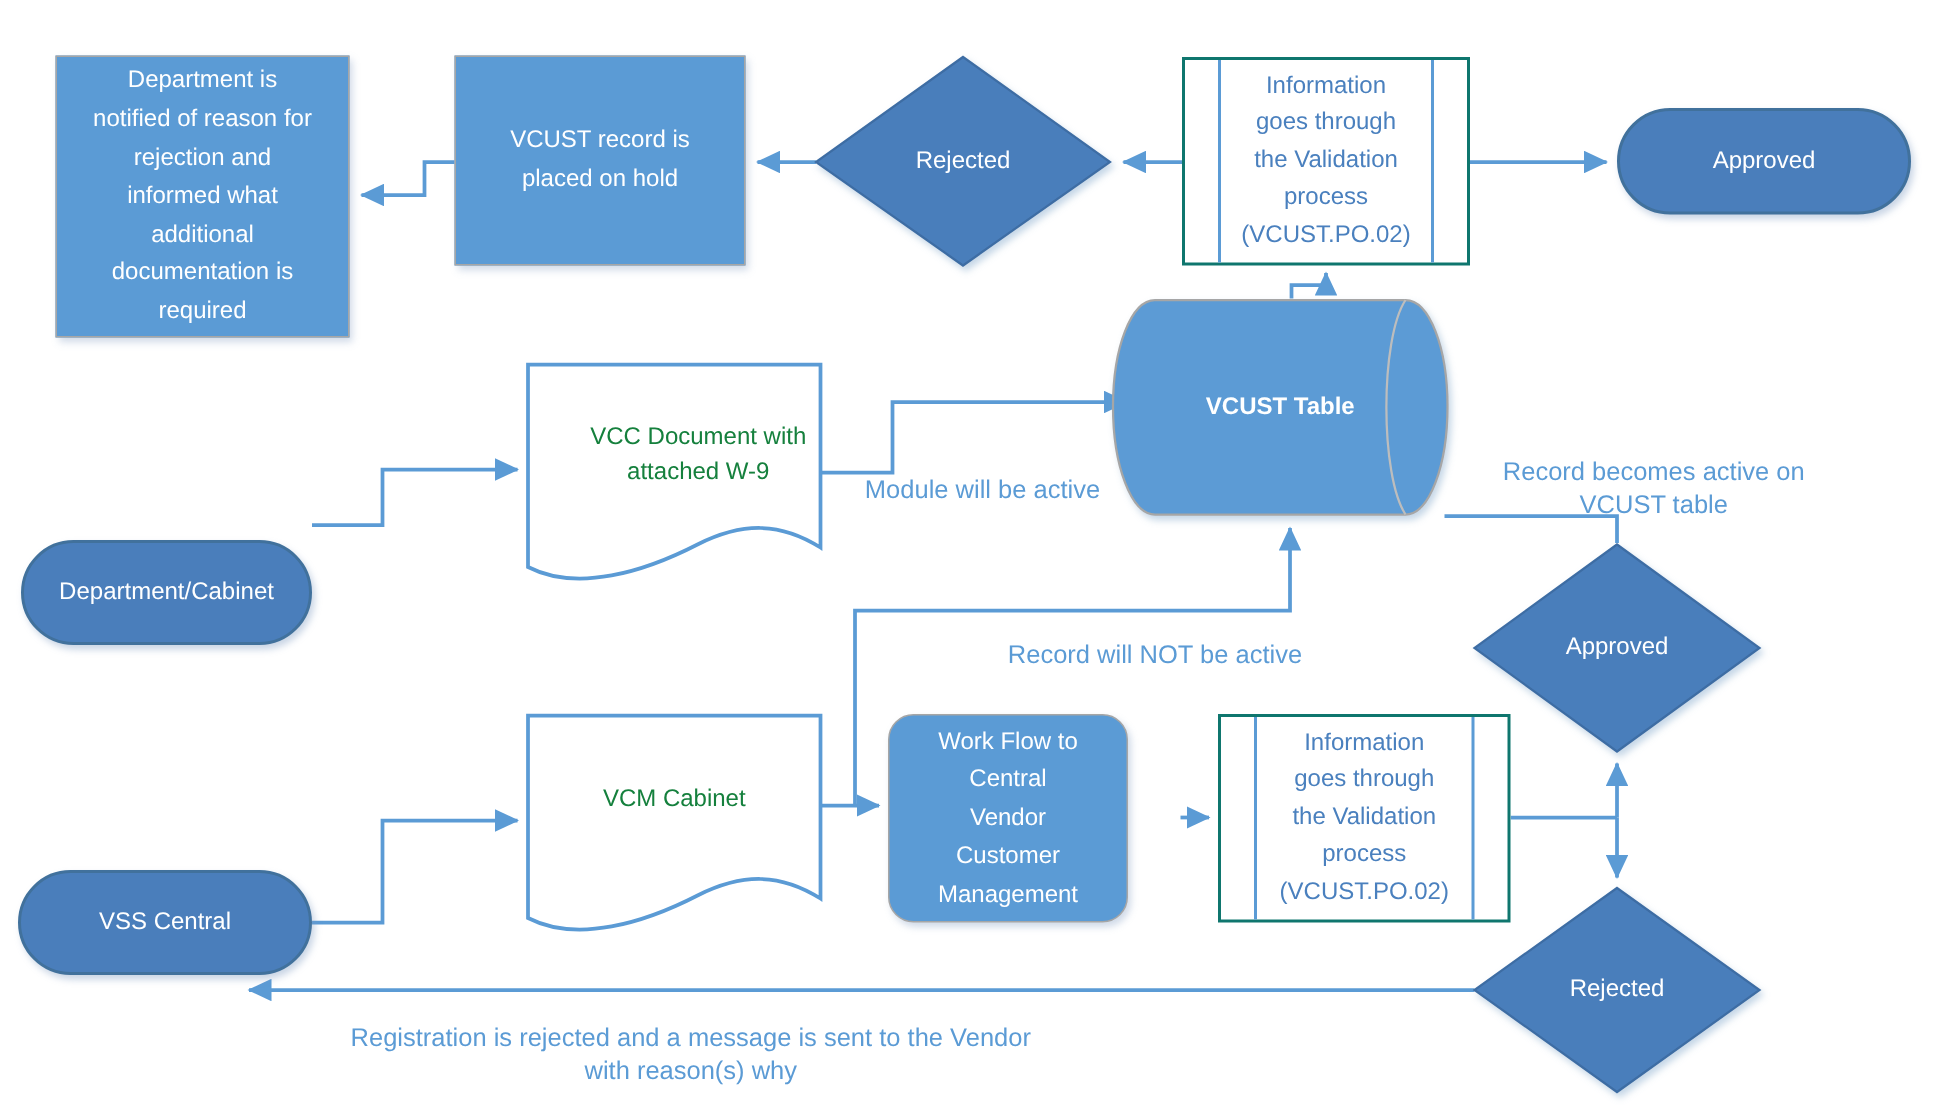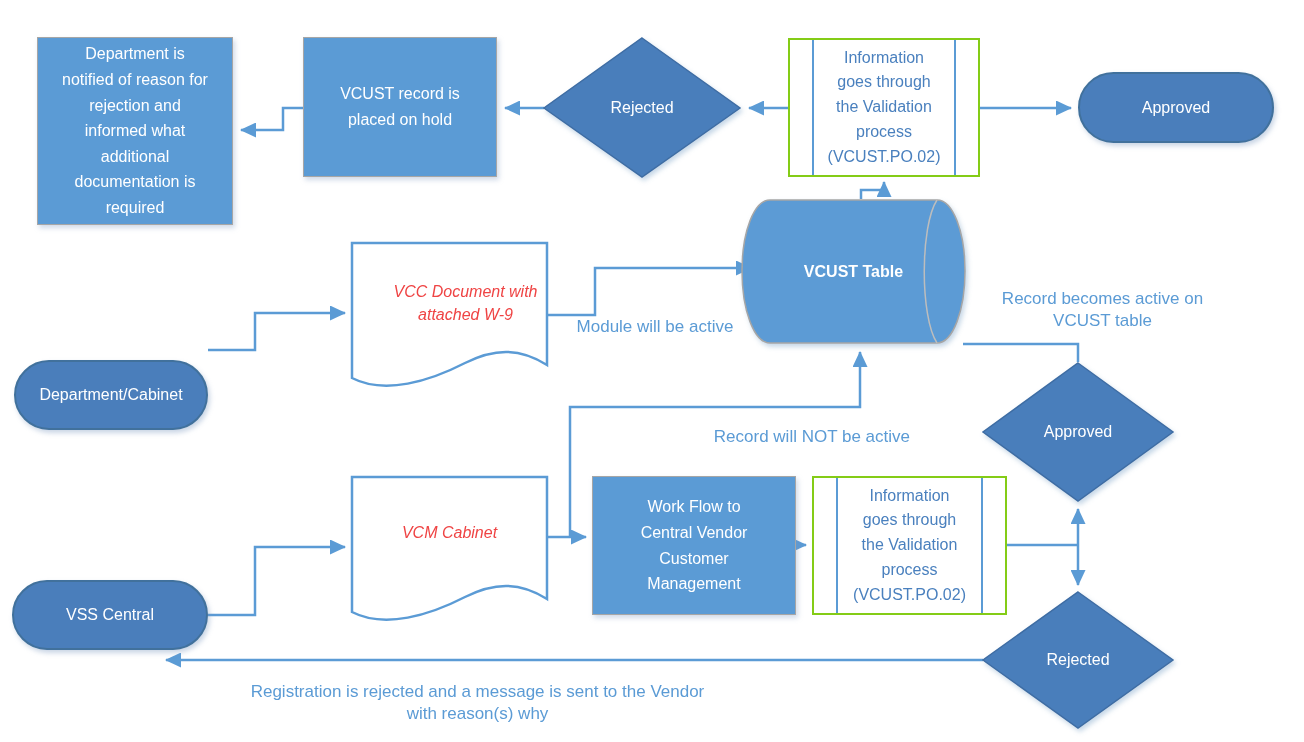--- a/index.html
+++ b/index.html
@@ -5,46 +5,46 @@
   html,body{margin:0;padding:0;background:#fff;}
   .canvas{position:relative;width:1304px;height:742px;background:#fff;overflow:hidden;
           font-family:"Liberation Sans",sans-serif;}
   .layer-svg{position:absolute;left:0;top:0;z-index:1;}
   .shape{position:absolute;box-sizing:border-box;display:flex;align-items:center;justify-content:center;
          text-align:center;z-index:2;}
   .proc{background:#5B9BD5;border:1.5px solid #A6A6A6;color:#fff;font-size:16px;line-height:1.6;
         box-shadow:2px 3px 5px rgba(120,150,190,.35);}
   .term{background:#4A7EBB;border:2px solid #41719C;color:#fff;font-size:16px;
         box-shadow:2px 3px 5px rgba(120,150,190,.4);}
-  .pp{background:#fff;border:2px solid #84cc16;color:#4A80BE;font-size:16px;line-height:1.55;}
+  .pp{background:#fff;border:2px solid #0f766e;color:#4A80BE;font-size:16px;line-height:1.55;}
   .pp-bar{position:absolute;top:0;bottom:0;width:0;border-left:2px solid #5B9BD5;}
   .overlay{position:absolute;display:flex;align-items:center;justify-content:center;text-align:center;
            z-index:2;pointer-events:none;}
   .overlay.white{color:#fff;font-size:16px;}
-  .overlay.blue{color:#ef4444;font-size:16px;line-height:1.45;font-style:italic;}
+  .overlay.blue{color:#15803d;font-size:16px;line-height:1.45;}
   .flabel{position:absolute;color:#5B9BD5;font-size:17px;line-height:1.3;text-align:center;z-index:2;}
   
   #n-dept-notified{left:37px;top:37px;width:196px;height:188px;padding:0 20px;}
   #n-vcust-hold{left:303px;top:37px;width:194px;height:140px;padding:0 28px;}
   #n-validation-top{left:788px;top:38px;width:192px;height:139px;padding:0 38px;}
   #n-approved-top{left:1078px;top:72px;width:196px;height:71px;border-radius:36px;}
   #n-dept-cabinet{left:14px;top:315px;width:194px;height:70px;border-radius:35px;margin-top:45px;}
-  #n-workflow{left:592px;top:476px;width:204px;height:139px;padding:0 32px;}
+  #n-workflow{left:592px;top:476px;width:160px;height:139px;padding:0 32px;border-radius:17px;}
   #n-validation-bottom{left:812px;top:476px;width:195px;height:139px;padding:0 40px;}
   #n-vss-module{left:12px;top:580px;width:196px;height:70px;border-radius:35px;}
   #o-rejected-top{left:544px;top:37px;width:196px;height:141px;}
   #o-approved-right{left:983px;top:363px;width:190px;height:138px;}
   #o-rejected-bottom{left:983px;top:592px;width:190px;height:136px;}
   #o-vcust-table{left:742px;top:200px;width:223px;height:143px;font-weight:bold;}
   #o-vcc-document{left:352px;top:248px;width:195px;height:110px;padding:0 16px;}
   #o-vcm-document{left:352px;top:477px;width:195px;height:112px;}
   #l-record-active{left:550px;top:316px;width:210px;}
-  #l-record-becomes-active{left:980px;top:288px;width:245px;}
-  #l-record-not-active{left:630px;top:426px;width:280px;text-align:right;}
-  #l-registration-rejected{left:245px;top:681px;width:465px;}
+  #l-record-becomes-active{left:980px;top:304px;width:245px;}
+  #l-record-not-active{left:630px;top:426px;width:280px;}
+  #l-registration-rejected{left:228px;top:681px;width:465px;}
 </style>
 </head>
 <body>
 
 <div class="canvas">
 
   <svg class="layer-svg" width="1304" height="742" viewBox="0 0 1304 742">
     <defs>
       <marker id="arw" markerUnits="userSpaceOnUse" markerWidth="17" markerHeight="15" refX="15" refY="7.5" orient="auto">
         <path d="M0,0 L16,7.5 L0,15 Z" fill="#5B9BD5"></path>

